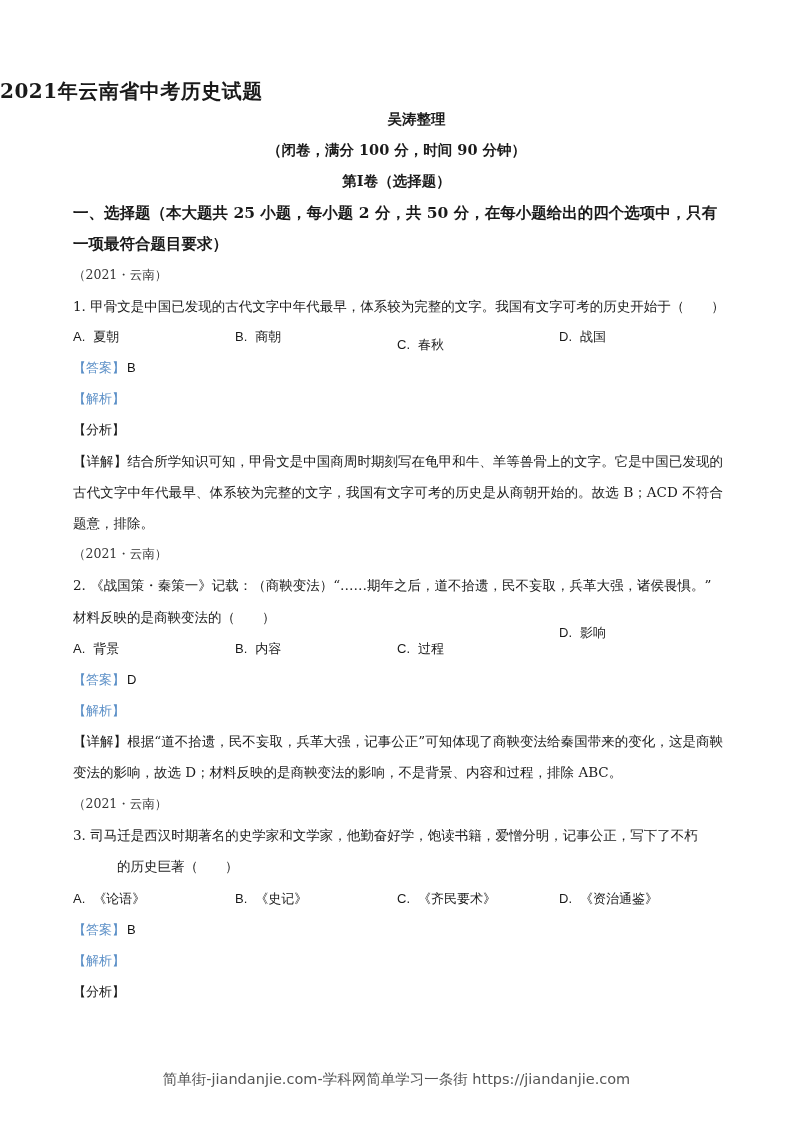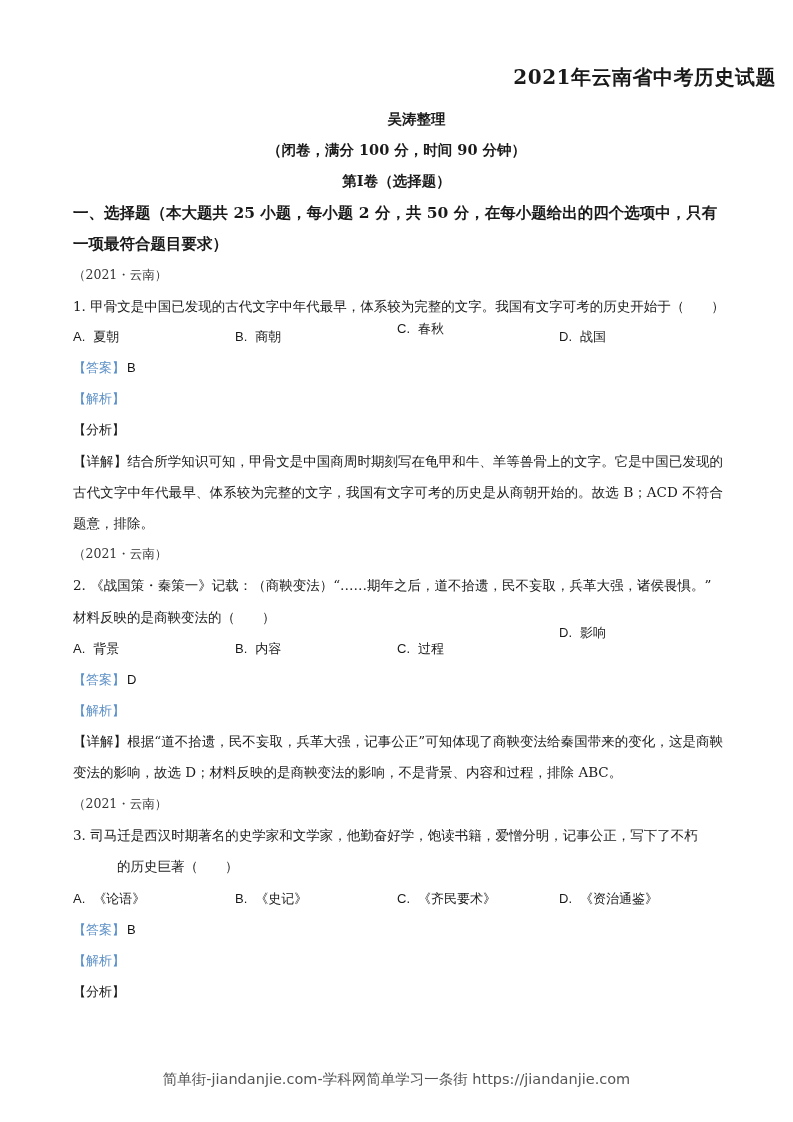--- a/index.html
+++ b/index.html
@@ -1,19 +1,19 @@
 <!DOCTYPE html>
 <html><head>
   <meta charset="utf-8">
   <style>
     html, body { margin: 0; padding: 0; background: #ffffff; }
     body { width: 793px; height: 1122px; position: relative; overflow: hidden;
            font-family: "DejaVu Serif", "Liberation Serif", serif; color: #1a1a1a; }
     .page { position: absolute; left: 0; top: 0; width: 793px; height: 1122px; }
-    .title { position: absolute; left: 0; width: 776px; text-align: right; top: 64px;
+    .title { position: absolute; left: 0; width: 776px; text-align: left; top: 78px;
              font-size: 20px; font-weight: bold; letter-spacing: 0.5px; }
     .sub { position: absolute; left: 0; width: 793px; text-align: center; font-size: 14.5px; font-weight: bold; }
     .line { position: absolute; left: 73px; font-size: 13.5px; white-space: nowrap; }
     .sec { position: absolute; left: 73px; font-size: 15.5px; font-weight: bold; white-space: nowrap; }
     .src { position: absolute; left: 73px; font-size: 12.5px; color: #333; }
     .opt { position: absolute; font-size: 13px; white-space: nowrap; }
     .opt .k { font-family: "Liberation Sans", sans-serif; margin-right: 8px; }
     .blue { color: #5b8fc7; }
     .ans { position: absolute; left: 73px; font-size: 13px; }
     .ans .v { color: #111; font-family: "Liberation Sans", sans-serif; margin-left: 2px; }
@@ -31,21 +31,21 @@
   <div class="sub" style="top:141px;">（闭卷，满分 100 分，时间 90 分钟）</div>
   <div class="sub" style="top:172px;">第Ⅰ卷（选择题）</div>
 
   <div class="sec" style="top:203px;">一、选择题（本大题共 25 小题，每小题 2 分，共 50 分，在每小题给出的四个选项中，只有</div>
   <div class="sec" style="top:234px;">一项最符合题目要求）</div>
 
   <div class="src" style="top:267px;">（2021・云南）</div>
   <div class="line" style="top:298px;">1. 甲骨文是中国已发现的古代文字中年代最早，体系较为完整的文字。我国有文字可考的历史开始于（　　）</div>
   <div class="opt" style="left:73px; top:328px;"><span class="k">A.</span><span>夏朝</span></div>
   <div class="opt" style="left:235px; top:328px;"><span class="k">B.</span><span>商朝</span></div>
-  <div class="opt" style="left:397px; top:320px;"><span class="k">C.</span><span>春秋</span></div>
+  <div class="opt" style="left:397px; top:336px;"><span class="k">C.</span><span>春秋</span></div>
   <div class="opt" style="left:559px; top:328px;"><span class="k">D.</span><span>战国</span></div>
   <div class="ans" style="top:359px;"><span class="blue">【答案】</span><span class="v">B</span></div>
   <div class="ans blue" style="top:390px;">【解析】</div>
   <div class="ans" style="top:421px;">【分析】</div>
   <div class="para" style="top:446px;"><span>【详解】</span><span>结合所学知识可知，甲骨文是中国商周时期刻写在龟甲和牛、羊等兽骨上的文字。它是中国已发现的古代文字中年代最早、体系较为完整的文字，我国有文字可考的历史是从商朝开始的。故选 B；ACD 不符合题意，排除。</span></div>
 
   <div class="src" style="top:546px;">（2021・云南）</div>
   <div class="line" style="top:577px;">2. 《战国策・秦策一》记载：（商鞅变法）“……期年之后，道不拾遗，民不妄取，兵革大强，诸侯畏惧。”</div>
   <div class="line" style="top:609px;">材料反映的是商鞅变法的（　　）</div>
   <div class="opt" style="left:73px; top:640px;"><span class="k">A.</span><span>背景</span></div>

